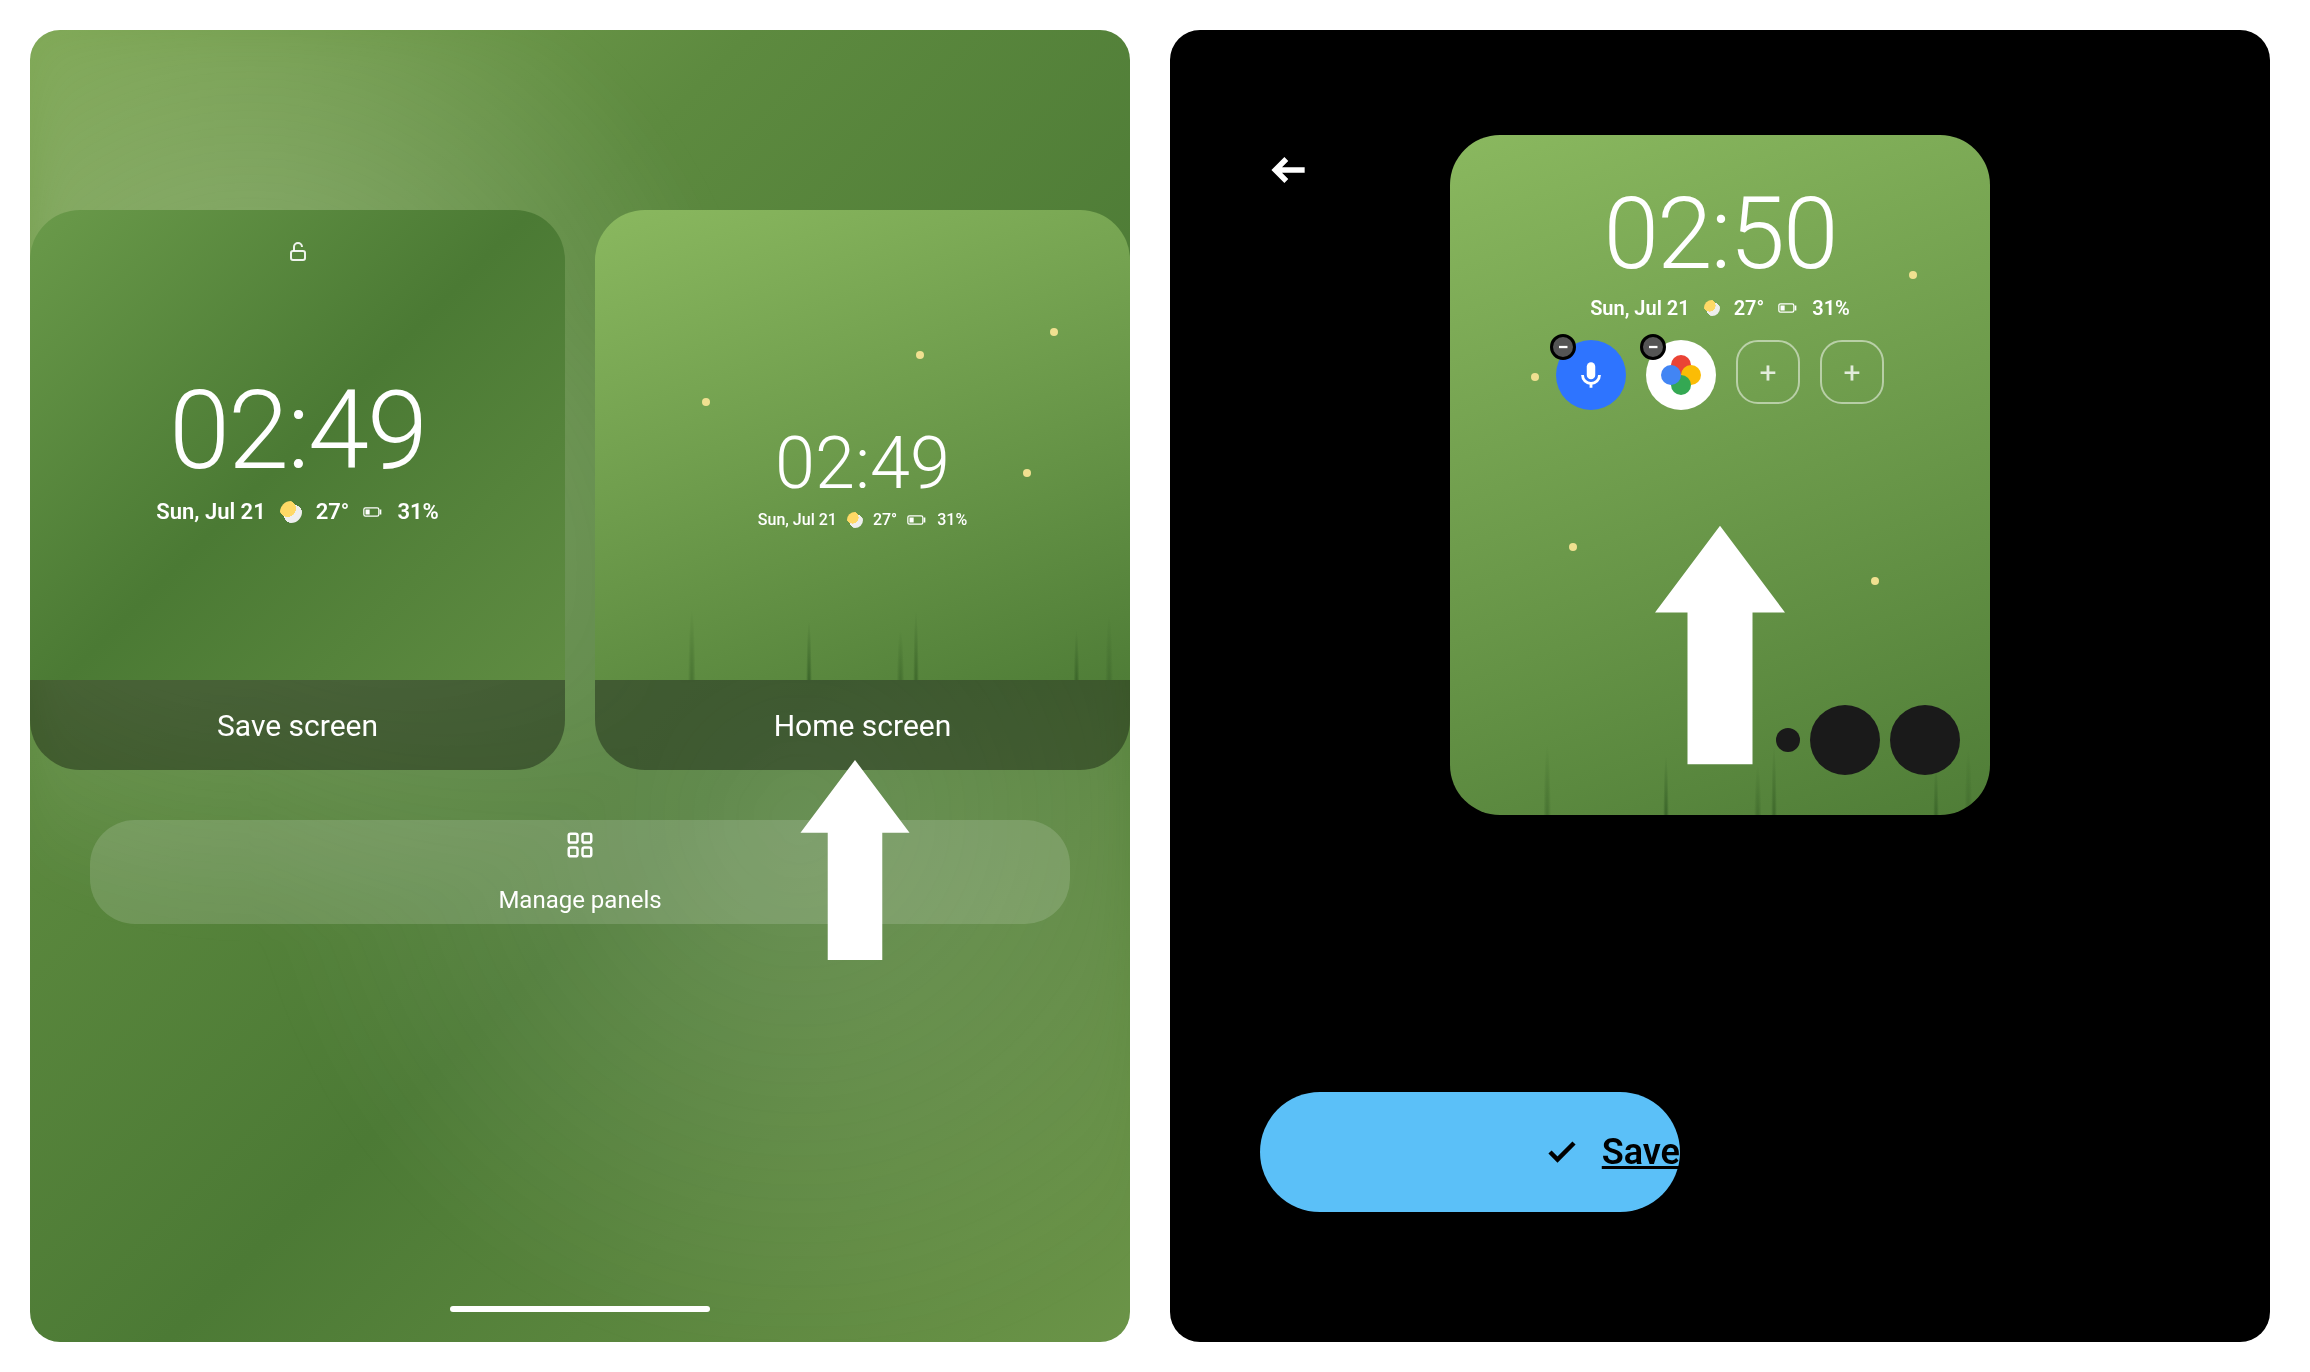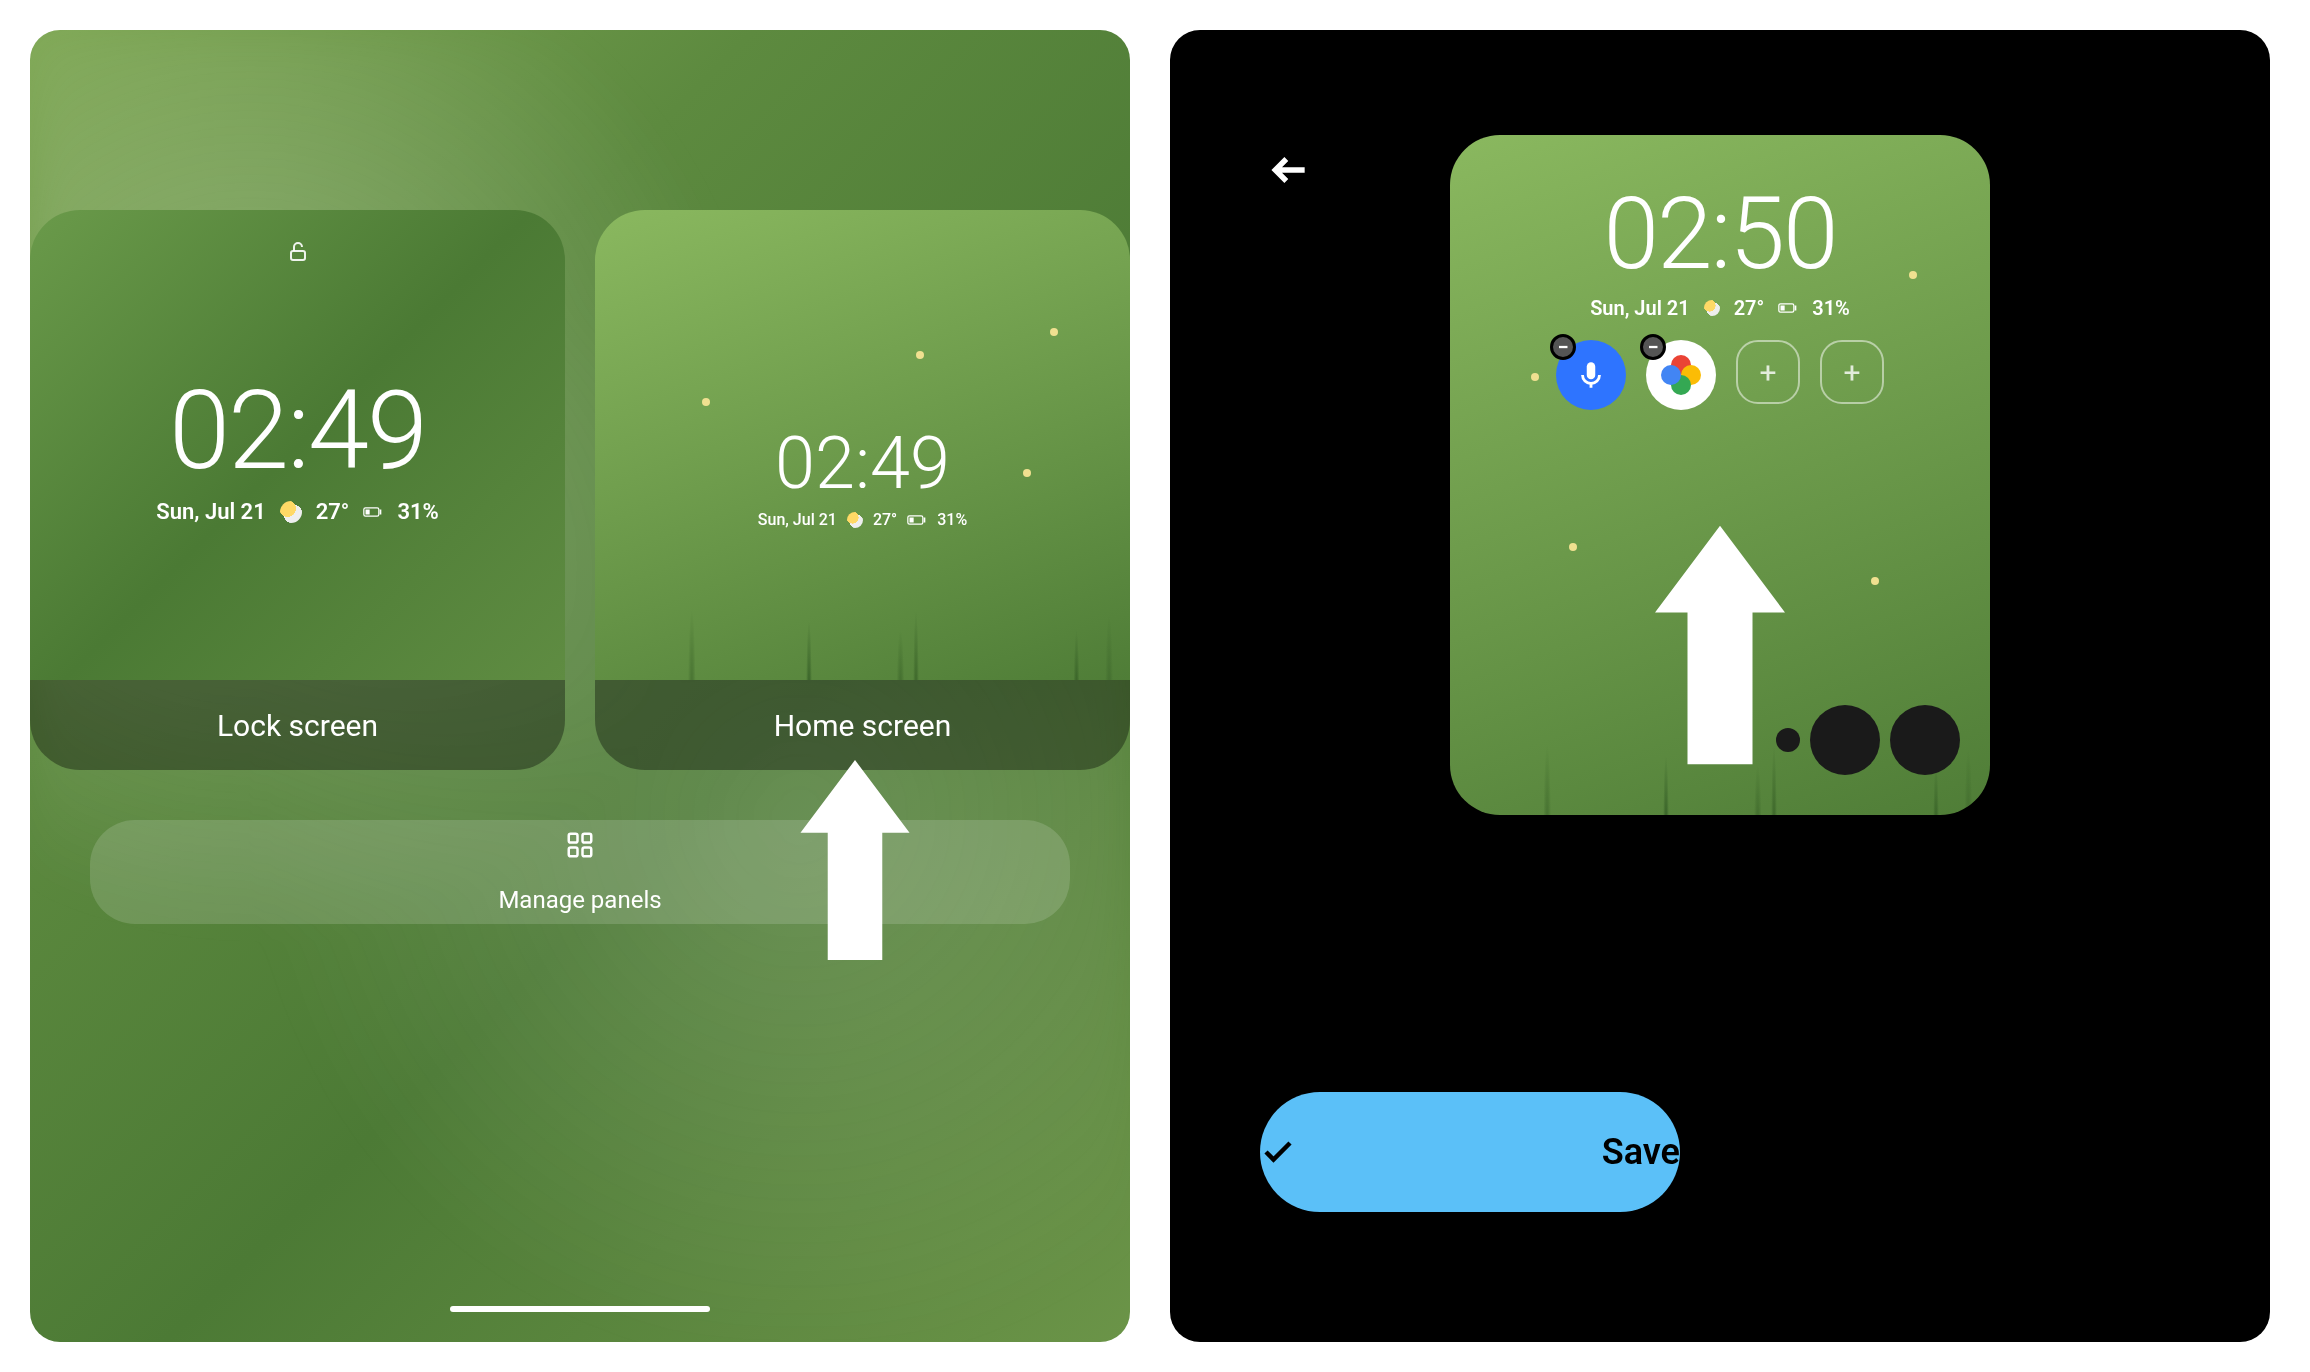--- a/index.html
+++ b/index.html
@@ -279,25 +279,26 @@
   .save-btn{
     position:absolute;
     bottom:130px;
     left:90px;
     width:420px;
     height:120px;
     background:#5bc0f8;
     border-radius:60px;
     display:flex;
     align-items:center;
-    justify-content:space-between;
+    justify-content:flex-end;
     gap:22px;
     color:#000;
     font-size:36px;
     font-weight:600;
+    text-decoration:underline;
   }
   .save-btn svg{width:36px;height:36px;stroke:#000;stroke-width:3;fill:none;}
 </style>
 </head>
 <body>
 
 <div class="panel-left">
 
   <div class="card-row">
 
@@ -317,21 +318,21 @@
           <span class="battery-icon">
             <svg viewBox="0 0 24 12">
                 <rect x="1" y="1" width="18" height="10" rx="2" fill="none" stroke="#fff" stroke-width="1.5"></rect>
                 <rect x="20" y="3" width="2" height="6" fill="#fff"></rect>
                 <rect x="3" y="3" width="5" height="6" fill="#fff"></rect>
               </svg>
           </span>
           <span>31%</span>
         </div>
       </div>
-      <div class="card-label">Lock screen</div>
+      <div class="card-label">Save screen</div>
     </div>
 
     <div class="screen-card card-home">
       <div class="card-preview">
         <div class="plants">
           <span class="flower" style="top:40%;left:20%"></span>
           <span class="flower" style="top:30%;left:60%"></span>
           <span class="flower" style="top:55%;left:80%"></span>
           <span class="flower" style="top:25%;left:85%"></span>
         </div>

